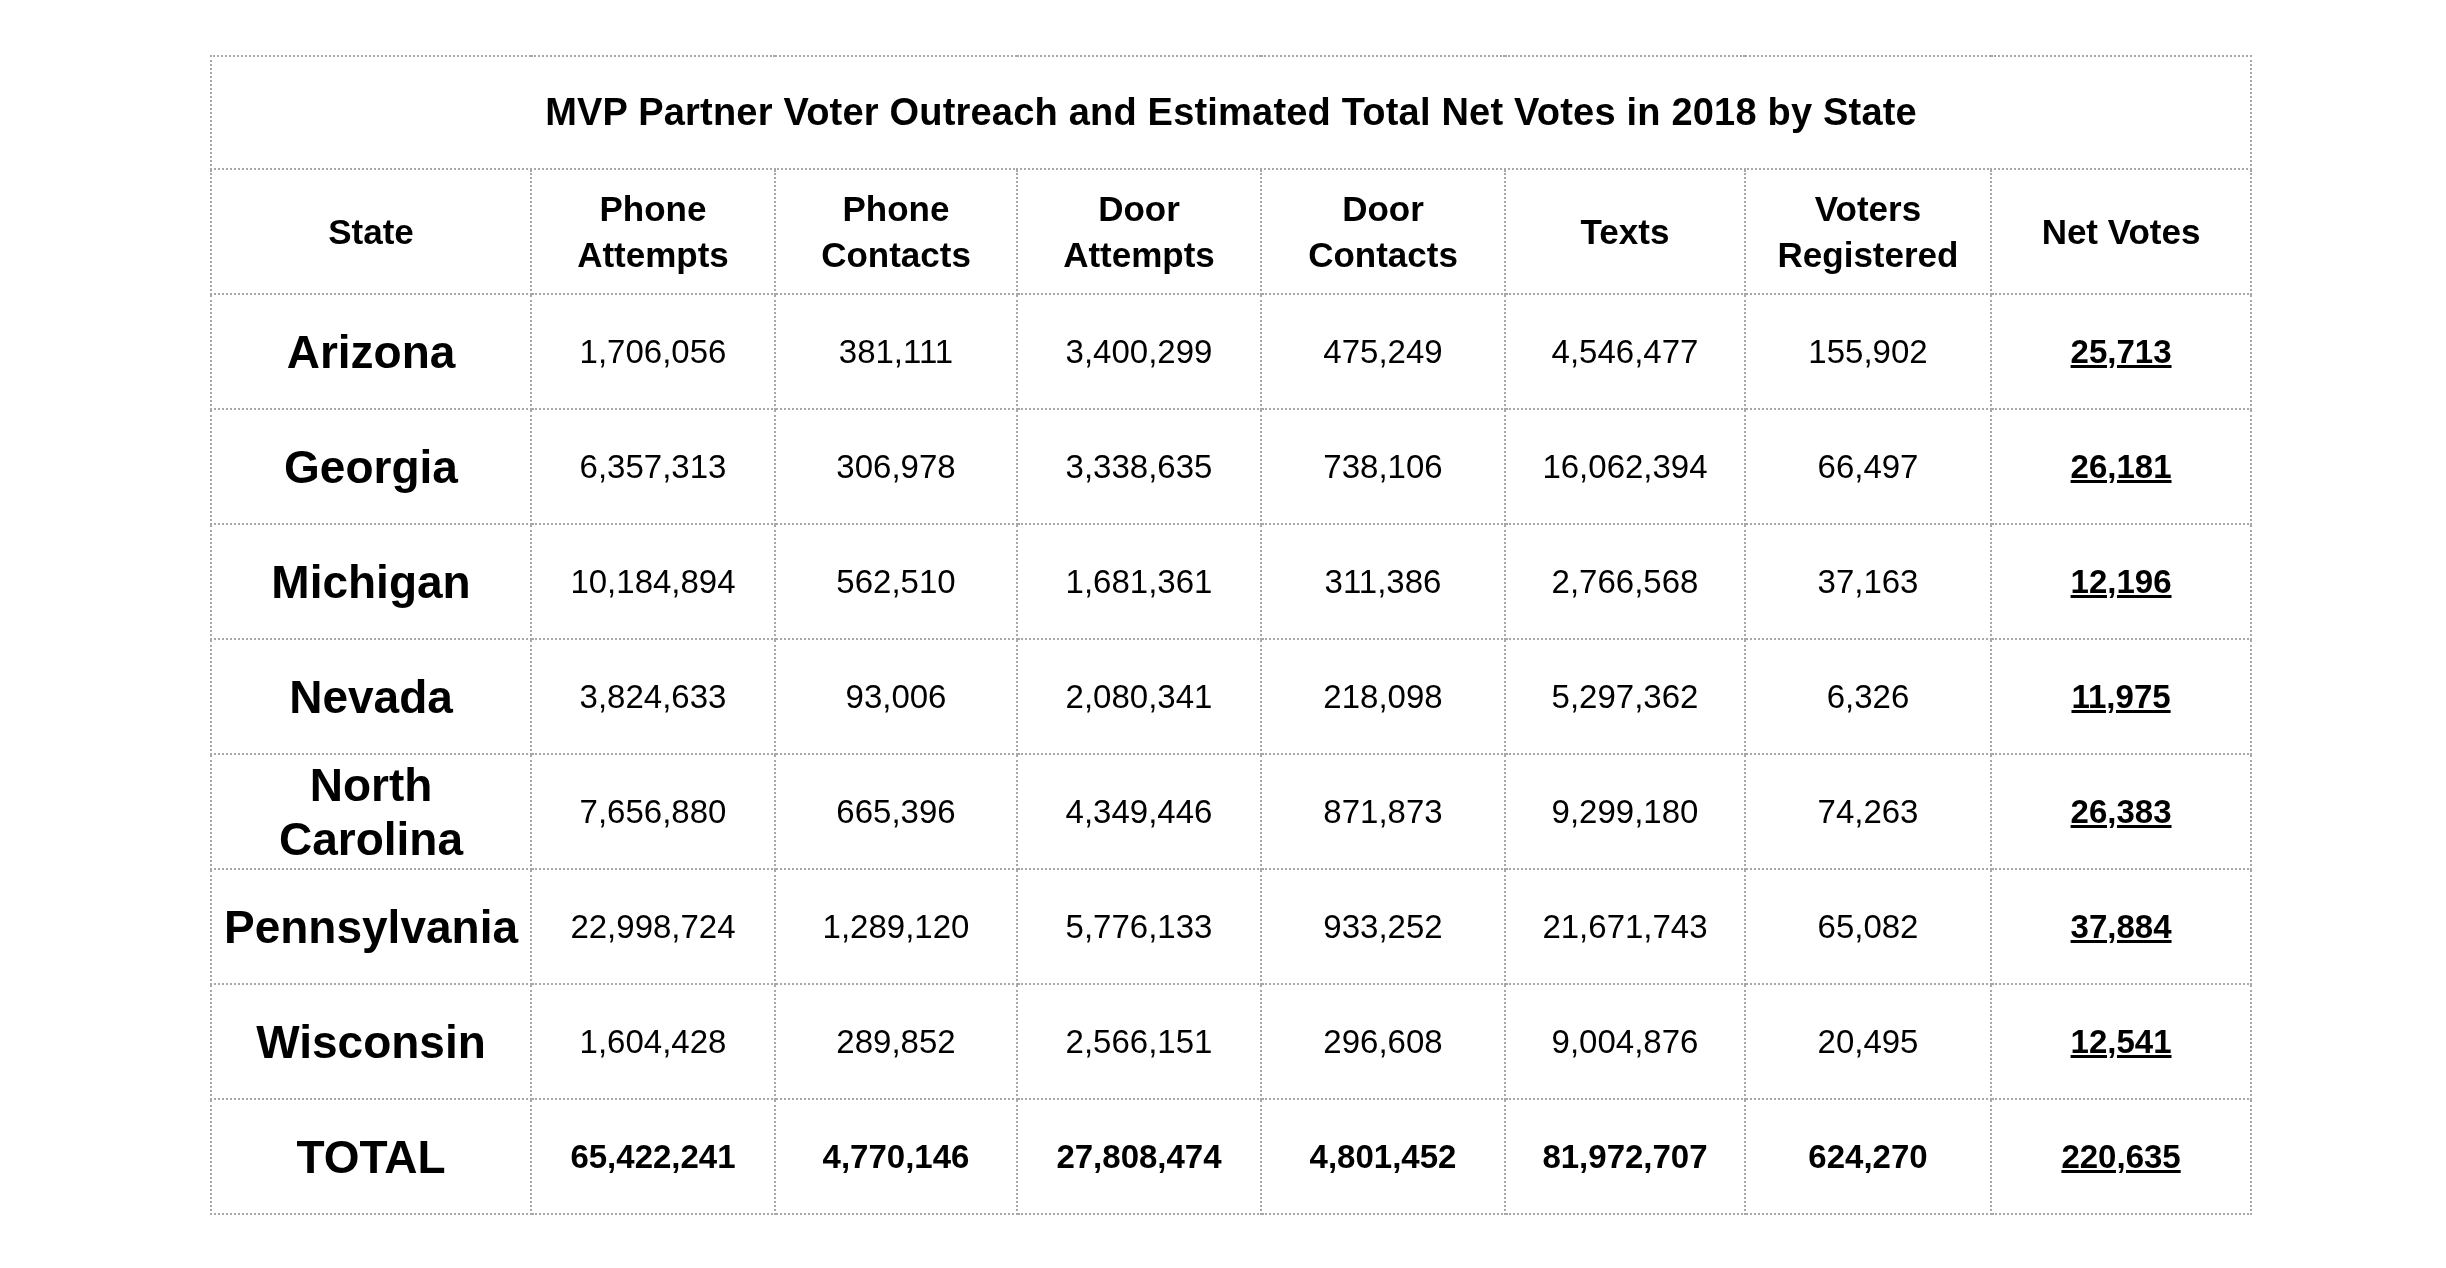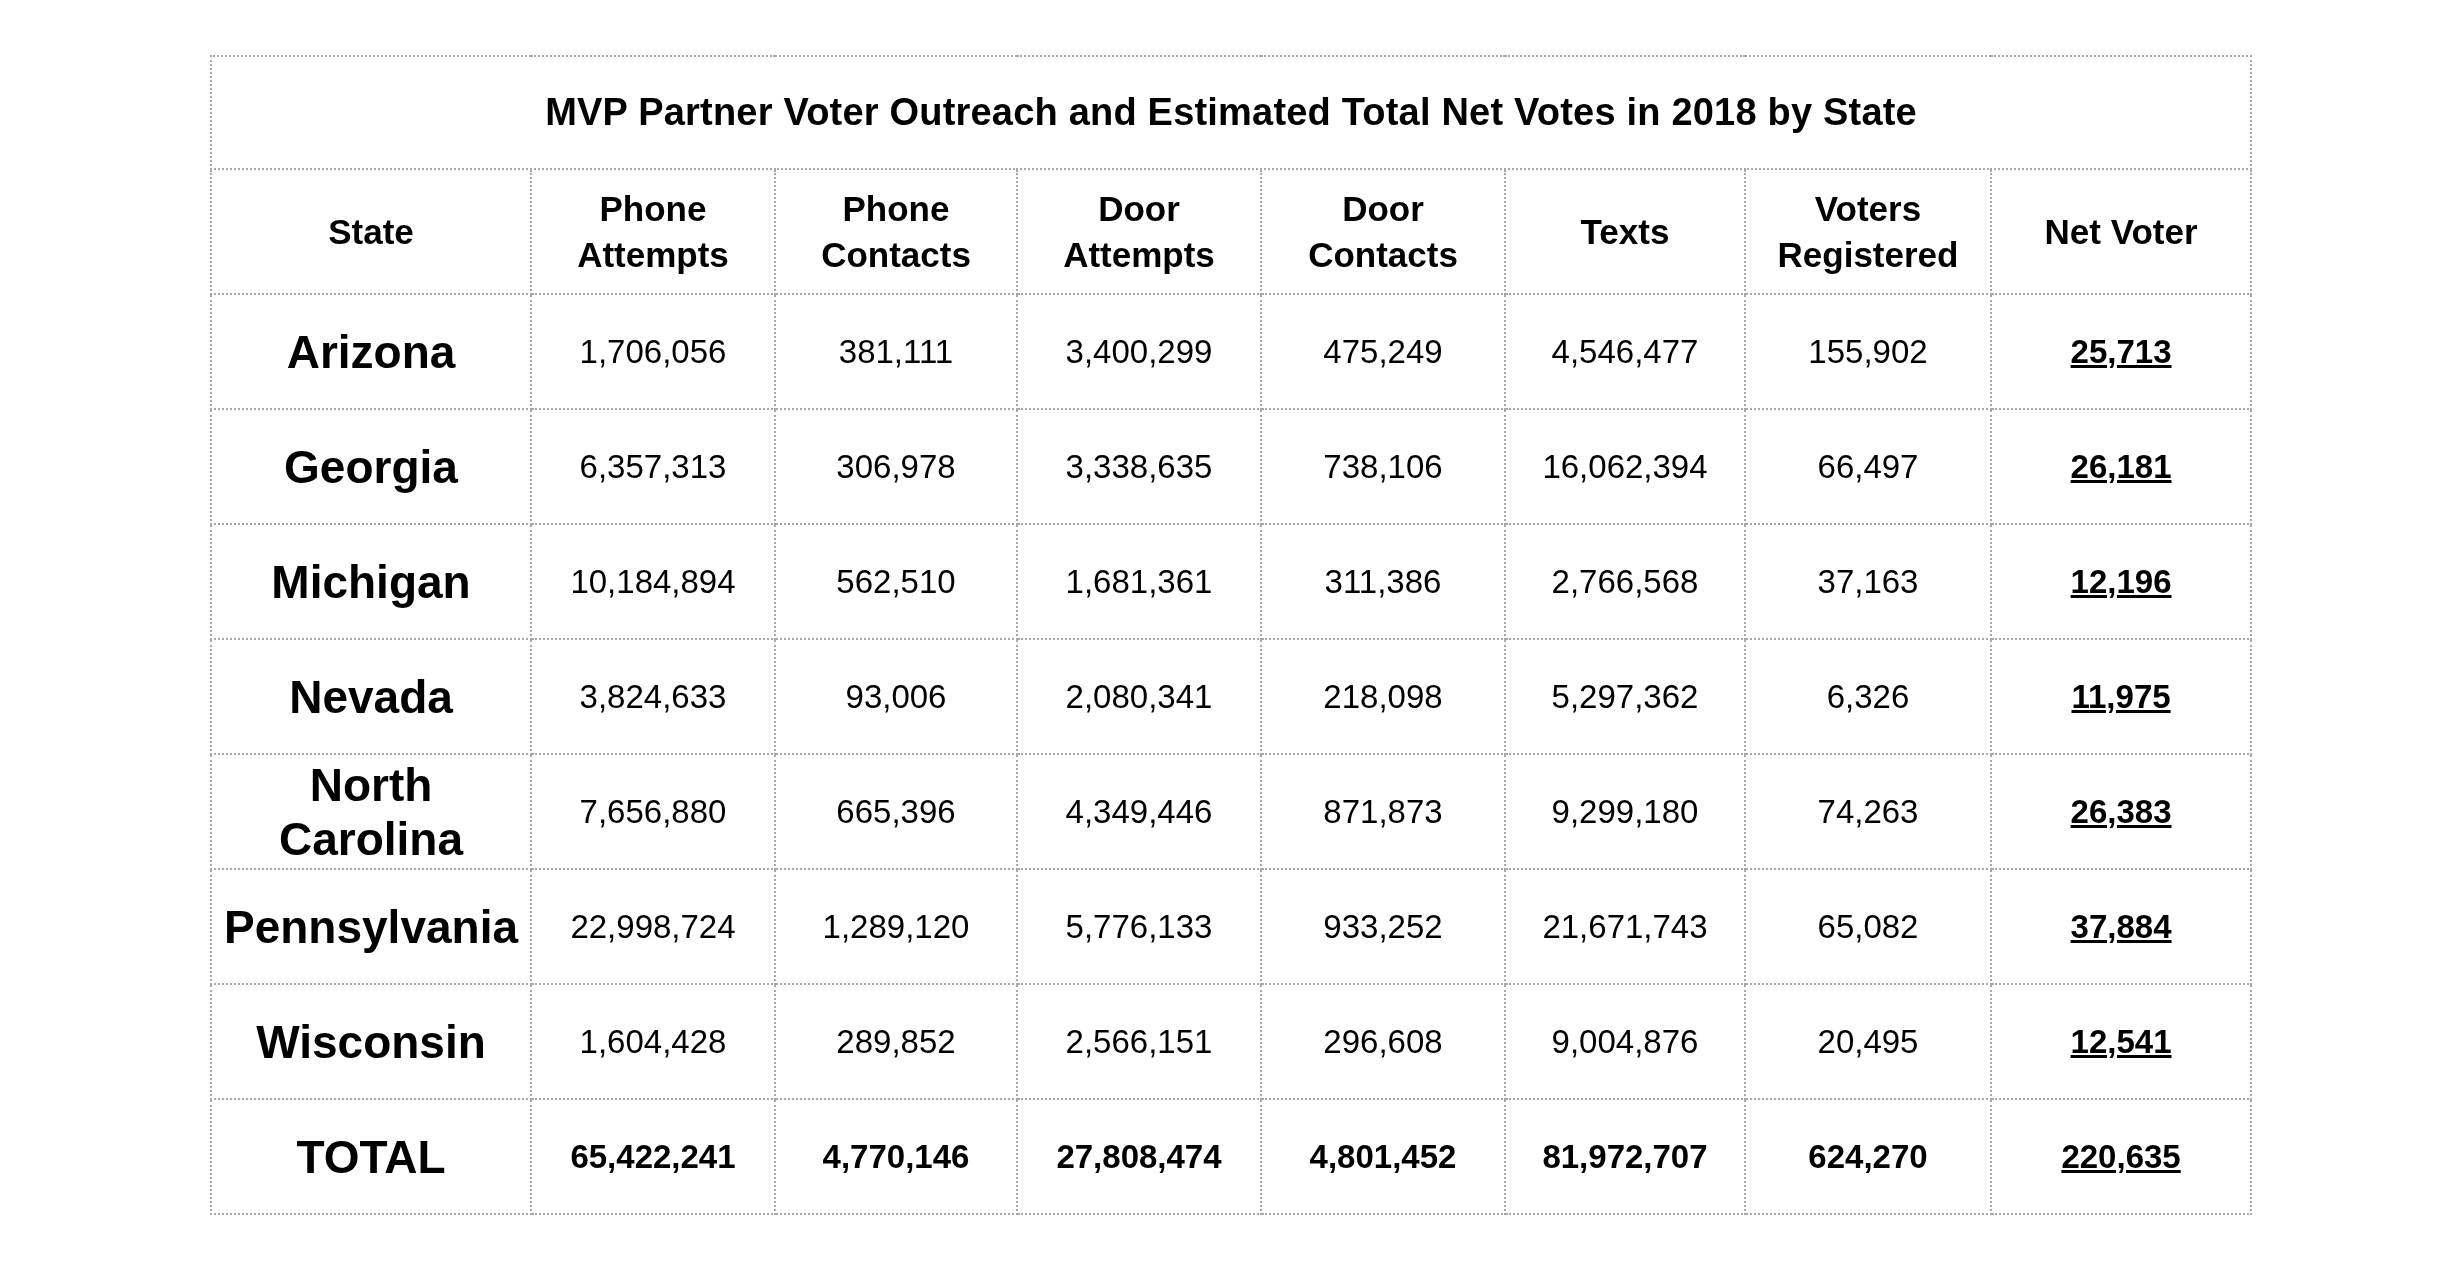--- a/index.html
+++ b/index.html
@@ -84,21 +84,21 @@
       <td colspan="8">MVP Partner Voter Outreach and Estimated Total Net Votes in 2018 by State</td>
     </tr>
     <tr class="header-row">
       <th>State</th>
       <th>Phone Attempts</th>
       <th>Phone Contacts</th>
       <th>Door Attempts</th>
       <th>Door Contacts</th>
       <th>Texts</th>
       <th>Voters Registered</th>
-      <th>Net Voter</th>
+      <th>Net Votes</th>
     </tr>
     <tr class="data-row">
       <td class="state">Arizona</td>
       <td>1,706,056</td>
       <td>381,111</td>
       <td>3,400,299</td>
       <td>475,249</td>
       <td>4,546,477</td>
       <td>155,902</td>
       <td class="net">25,713</td>

